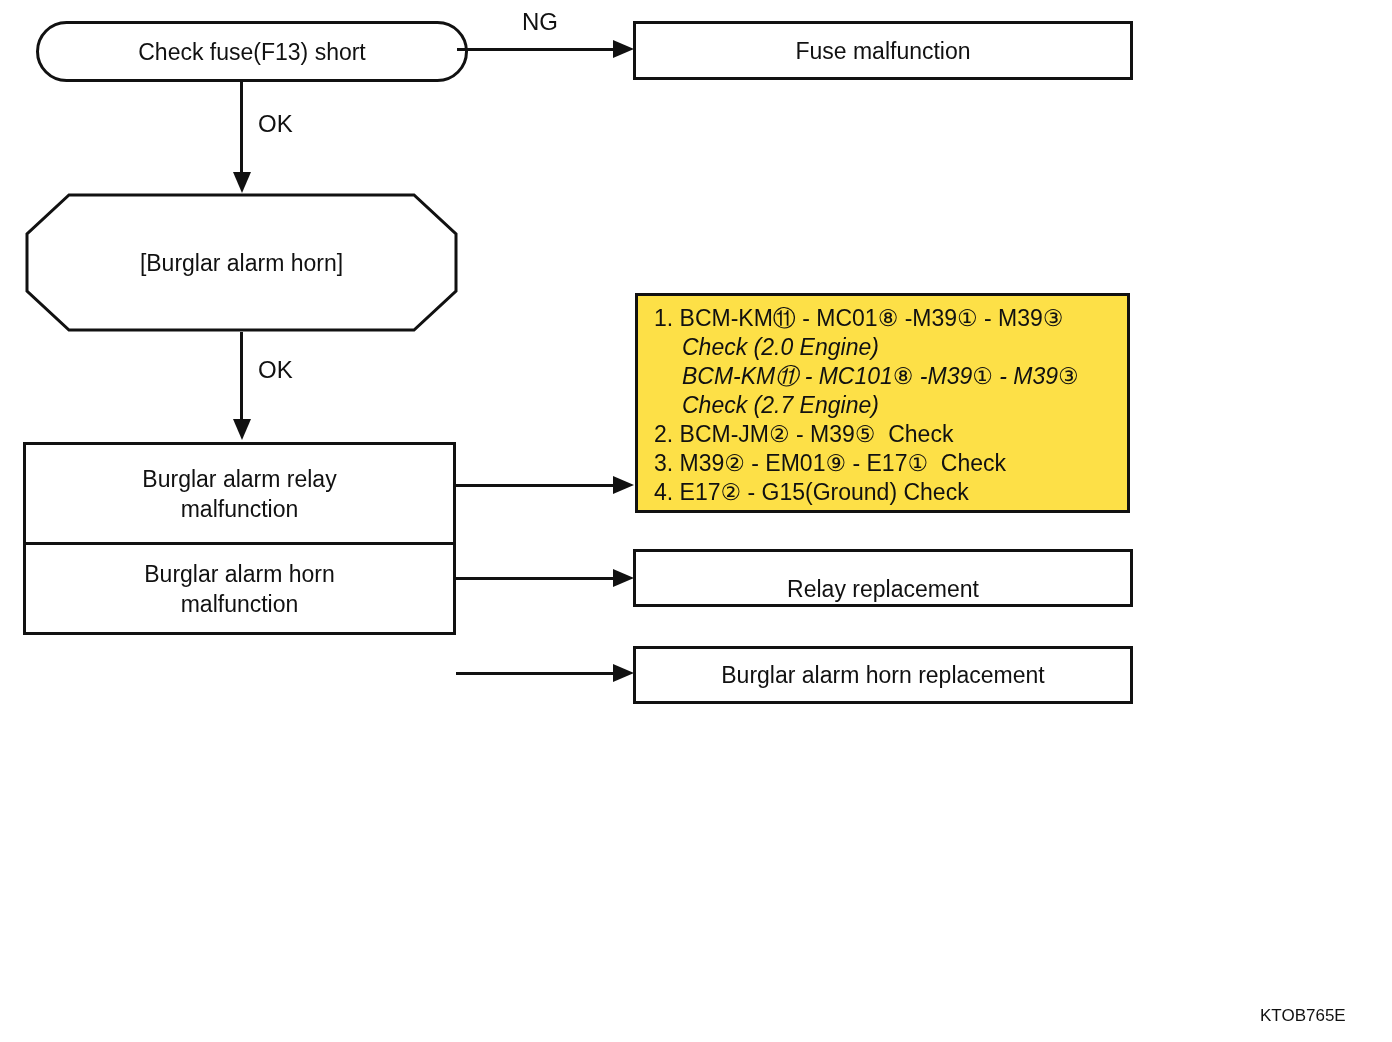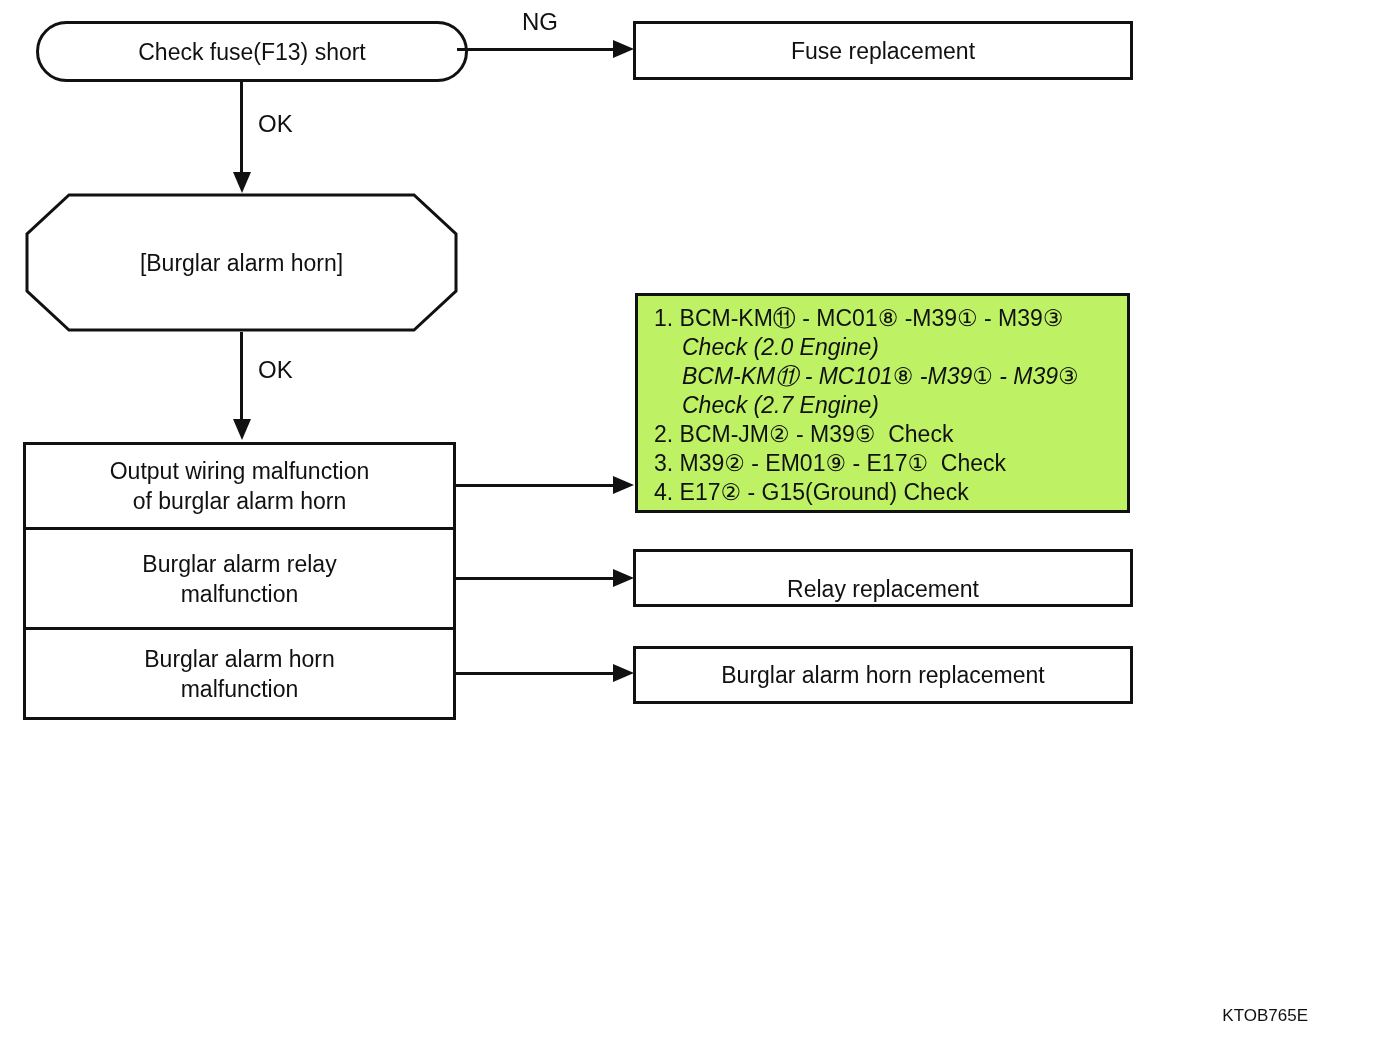--- a/index.html
+++ b/index.html
@@ -72,74 +72,70 @@
     font-size: 23px;
     line-height: 30px;
   }
   .stack { position: absolute; left: 23px; top: 442px; width: 433px; }
   .stack .node { position: relative; width: 433px; }
   .stack .node + .node { margin-top: -3px; }
   #check-list-box {
     position: absolute;
     box-sizing: border-box;
     border: 3px solid #111111;
-    background: #bef264;
+    background: #fde047;
     left: 635px; top: 293px; width: 495px; height: 220px;
     padding: 8px 6px 0 16px;
     font-size: 23px;
     line-height: 29px;
   }
   .check-line { white-space: pre-wrap; }
   .check-line.indent { padding-left: 28px; font-style: italic; }
   #figure-code {
     position: absolute;
-    left: 1188px; top: 1006px; width: 120px;
-    text-align: right;
+    left: 1260px; top: 1006px; width: 120px;
+    text-align: left;
     font-size: 17px;
   }
 </style>
 </head>
 <body>
 
 <div id="canvas">
 
   <div class="node pill" style="left:36px; top:21px; width:432px; height:61px;justify-content:center;">
     <div>Check fuse(F13) short</div>
   </div>
 
   <div class="edge-label" style="left:505px; top:8px; width:70px; text-align:center;">NG</div>
   <div class="hline" style="left:457px; top:48px; width:158px;"></div>
   <div class="head-right" style="left:613px; top:40px;"></div>
 
   <div class="node" style="left:633px; top:21px; width:500px; height:59px;">
-    <div>Fuse replacement</div>
+    <div>Fuse malfunction</div>
   </div>
 
   <div class="vline" style="left:240px; top:82px; height:92px;"></div>
   <div class="head-down" style="left:233px; top:172px;"></div>
   <div class="edge-label" style="left:258px; top:110px;">OK</div>
 
   <div class="octagon-wrap" style="left:25px; top:193px; width:433px; height:139px;">
     <svg width="433" height="139" viewBox="0 0 433 139">
       <polygon points="44,2 389,2 431,41 431,98 389,137 44,137 2,98 2,41" fill="#ffffff" stroke="#111111" stroke-width="3"></polygon>
     </svg>
     <div class="octagon-text">
       <div>[Burglar alarm horn]</div>
     </div>
   </div>
 
   <div class="vline" style="left:240px; top:332px; height:88px;"></div>
   <div class="head-down" style="left:233px; top:419px;"></div>
   <div class="edge-label" style="left:258px; top:356px;">OK</div>
 
   <div class="stack">
-    <div class="node" style="height:88px;">
-      <div>Output wiring malfunction</div>
-      <div>of burglar alarm horn</div>
-    </div>
     <div class="node" style="height:103px;">
       <div>Burglar alarm relay</div>
       <div>malfunction</div>
     </div>
     <div class="node" style="height:93px;">
       <div>Burglar alarm horn</div>
       <div>malfunction</div>
     </div>
   </div>
 

